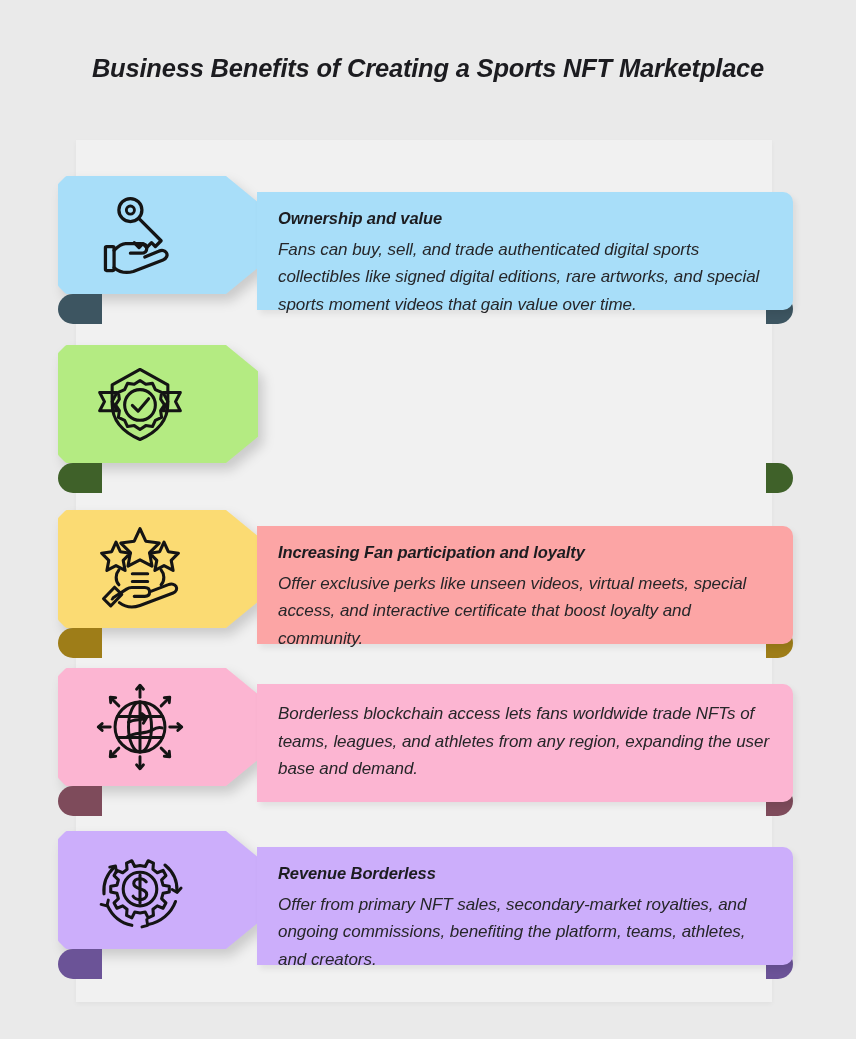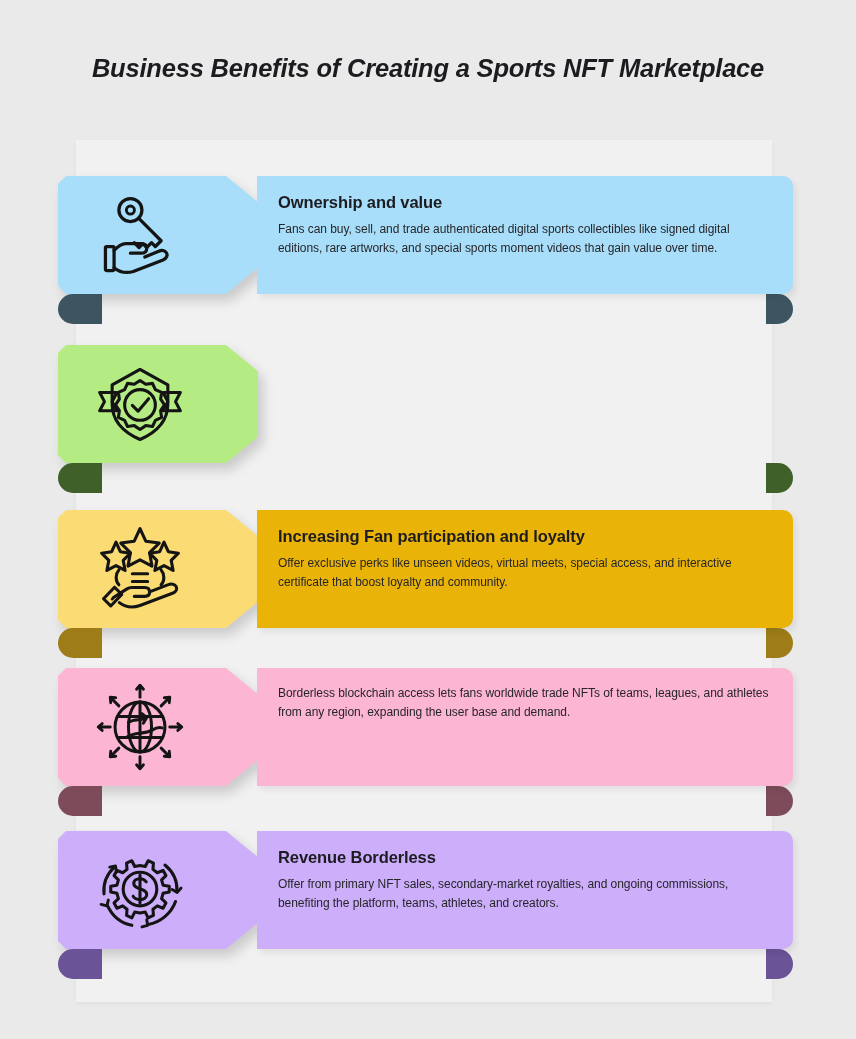--- a/index.html
+++ b/index.html
@@ -92,37 +92,38 @@
     top: 118px;
     width: 27px;
     height: 30px;
     border-radius: 0 15px 15px 0;
   }
 
   
   .text-panel {
     position: absolute;
     left: 257px;
-    top: 0;
+    top: 16px;
     width: 536px;
     height: 118px;
     border-radius: 0 10px 10px 0;
     padding: 16px 22px 4px 21px;
     box-shadow: 3px 4px 6px rgba(0,0,0,0.07);
+    font-style: italic;
   }
   .card-title {
     font-size: 16.5px;
     font-weight: 700;
     color: #1c1c20;
     letter-spacing: -0.1px;
     line-height: 1.25;
     margin-bottom: 7px;
   }
   .card-body {
-    font-size: 12px;
+    font-size: 17px;
     line-height: 1.62;
     color: #262629;
     letter-spacing: -0.05px;
   }
 </style>
 </head>
 <body style="background-color: rgb(234, 234, 234);">
 
 <div id="stage" style="background-color: rgb(234, 234, 234);">
 
@@ -183,21 +184,21 @@
           <path d="M72 51 C75.5 55 76 62 72 66.5"></path>
           <path d="M12 81 L23.5 69 L31 76.5 L19.5 88.5 Z"></path>
           <path d="M22 80 L36 71 C38 69.7 39.5 69.3 41.5 69.3 L55 69.3 C58.5 69.3 60 71.5 60 74 C60 76.5 58.5 78.5 55 78.5 L44 78.5"></path>
           <path d="M28.5 85 C35 90 43 90.5 50 88 L84.5 75 C88 73.6 89 70.5 87.5 68 C86 65.6 82.5 65 79.5 66.3 L62 73"></path>
           <circle cx="21" cy="81.5" r="1.4" fill="#141414" stroke="none"></circle>
         </svg>
       </div>
     </div>
     <div class="tab-left" style="background-color: rgb(158, 125, 24);"></div>
     <div class="tab-right" style="background-color: rgb(158, 125, 24);"></div>
-    <div class="text-panel" style="background-color: #eab308;">
+    <div class="text-panel" style="background-color: #fca5a5;">
       <div class="card-title">Increasing Fan participation and loyalty</div>
       <div class="card-body">Offer exclusive perks like unseen videos, virtual meets, special access, and interactive certificate that boost loyalty and community.</div>
     </div>
   </div>
 
   <div class="row" style="top:668px">
     <div class="arrow-wrap">
       <div class="arrow-shape" style="background-color: rgb(252, 181, 210);"></div>
       <div class="arrow-icon">
         <svg viewBox="0 0 100 100" fill="none" stroke="#141414" stroke-width="3.1" stroke-linecap="round" stroke-linejoin="round">

